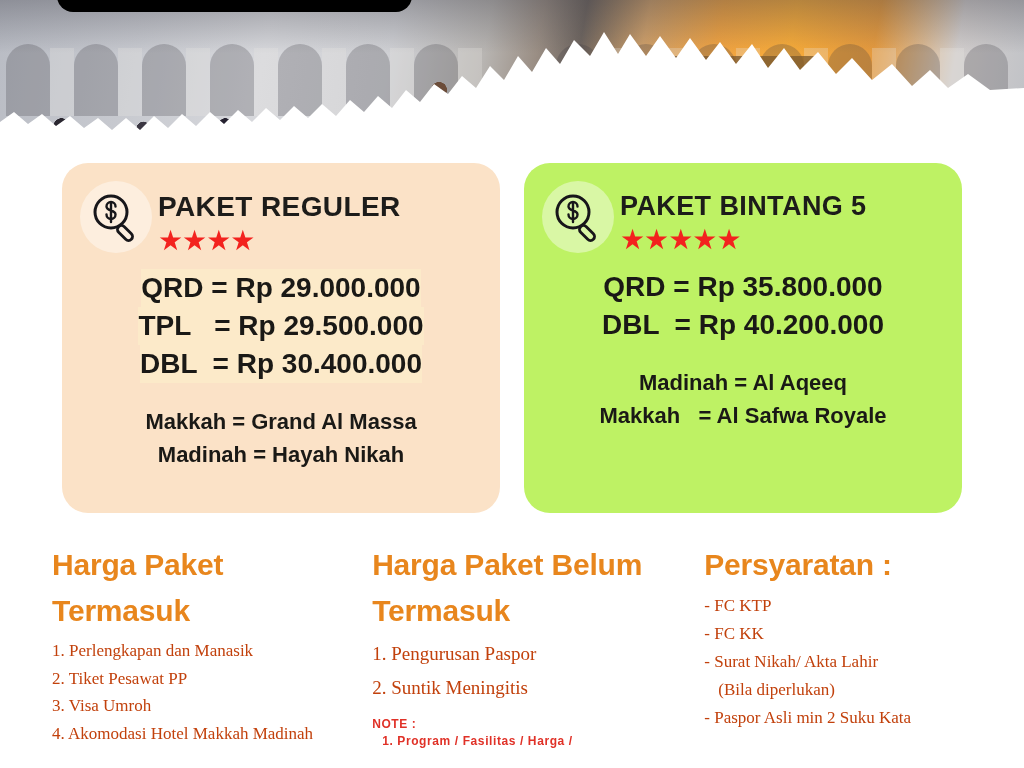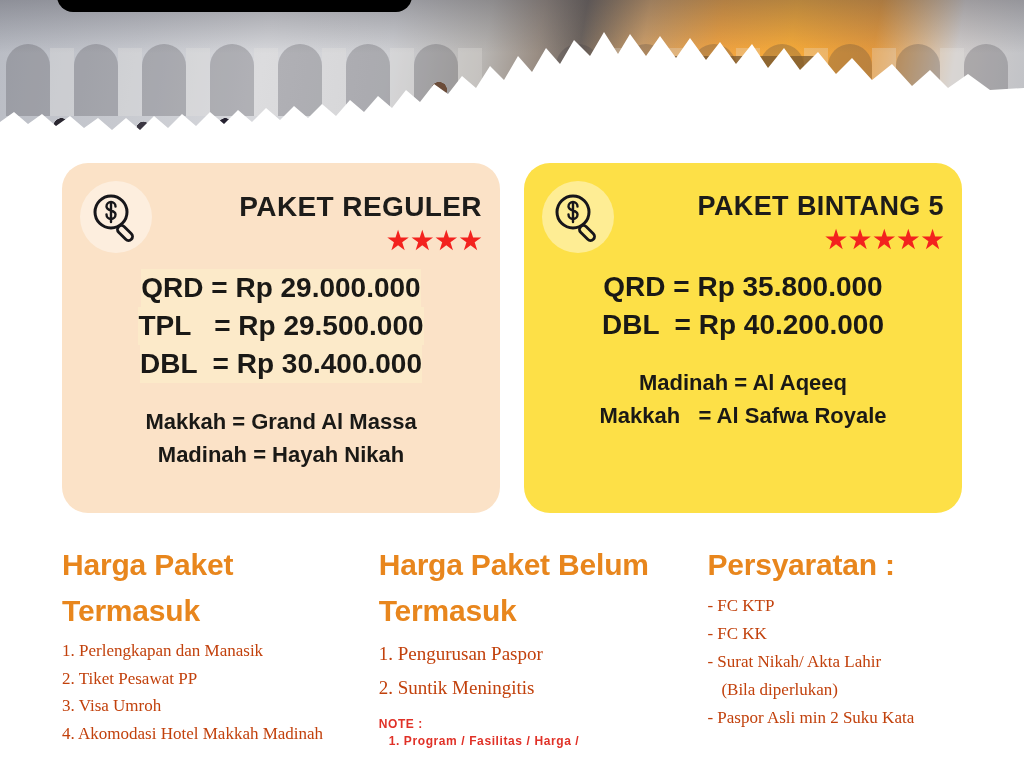--- a/index.html
+++ b/index.html
@@ -96,40 +96,40 @@
   }
   .card {
     flex: 1 1 0;
     border-radius: 26px;
     padding: 16px 18px 22px 18px;
     box-sizing: border-box;
     min-height: 350px;
     position: relative;
   }
   .card.reguler { background: #FBE2C7; }
-  .card.bintang { background: #fde047; }
+  .card.bintang { background: #bef264; }
 
   .card-head {
     display: flex;
     align-items: flex-start;
     gap: 6px;
   }
   .coin {
     flex: 0 0 auto;
     width: 72px; height: 72px;
     border-radius: 50%;
     background: rgba(255,255,255,.42);
     display: flex;
     align-items: center;
     justify-content: center;
     margin-top: 2px;
   }
   .card-head-text {
     flex: 1 1 auto;
-    text-align: right;
+    text-align: left;
     padding-top: 12px;
   }
   .card-title {
     font-size: 28px;
     font-weight: 700;
     letter-spacing: .4px;
     color: #1d1c1a;
     white-space: nowrap;
   }
   .bintang .card-title { font-size: 27px; }
@@ -173,21 +173,21 @@
   
   .columns {
     position: absolute;
     left: 0; top: 542px;
     width: 1024px; height: 226px;
     display: flex;
     padding: 0 46px 0 52px;
     box-sizing: border-box;
   }
   .col { position: relative; }
-  .col-1 { width: 340px; margin-left: 10px; }
+  .col-1 { width: 340px; }
   .col-2 { width: 340px; padding-left: 10px; }
   .col-3 { width: 300px; padding-left: 22px; }
 
   .col-title {
     color: #E8861D;
     font-size: 30px;
     font-weight: 700;
     line-height: 1.52;
     letter-spacing: -.2px;
   }

